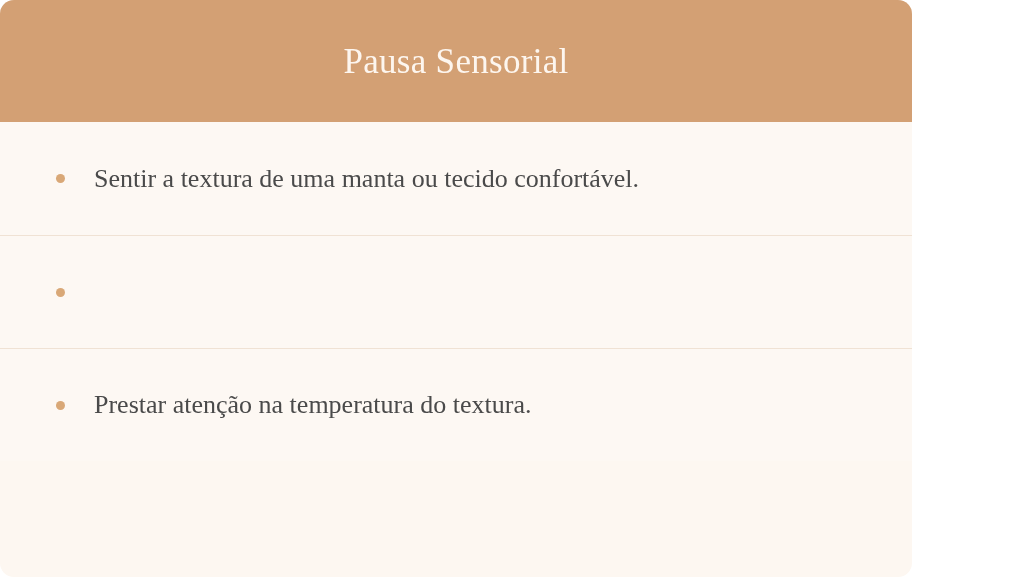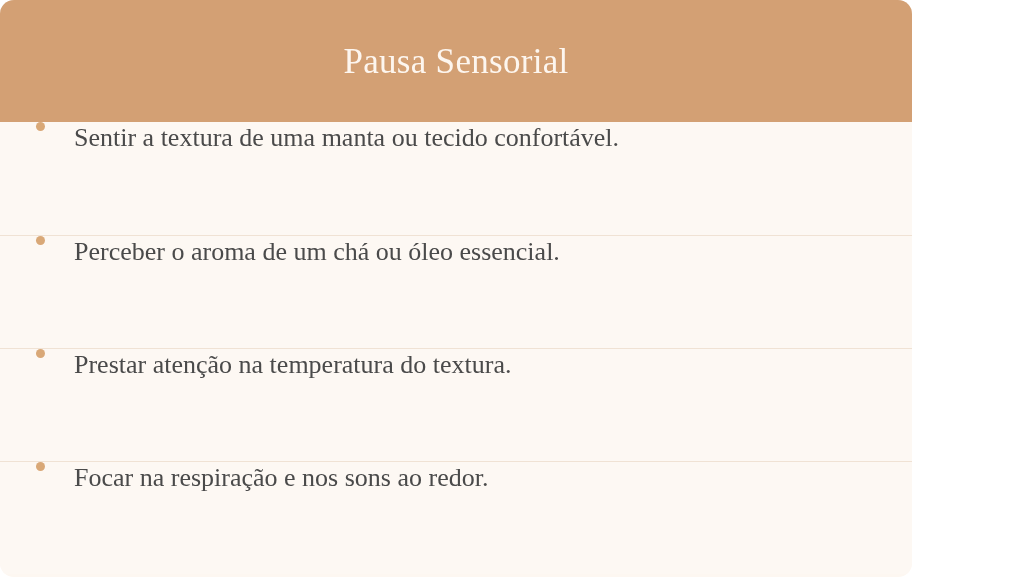--- a/index.html
+++ b/index.html
@@ -43,21 +43,22 @@
   }
 
   .list {
     display: flex;
     flex-direction: column;
   }
 
   .list-item {
     height: 113px;
     display: flex;
-    padding-left: 36px;
+    align-items: center;
+    padding-left: 56px;
     box-sizing: border-box;
     border-top: 1px solid #f0e2d4;
     background: #fdf8f3;
   }
   .list-item:first-child {
     border-top: none;
   }
 
   .bullet {
     flex: 0 0 auto;
@@ -85,27 +86,22 @@
 
   <div class="list">
 
     <div class="list-item">
       <span class="bullet"></span>
       <span class="item-text">Sentir a textura de uma manta ou tecido confortável.</span>
     </div>
 
     <div class="list-item">
       <span class="bullet"></span>
-      <span class="item-text">Perceber o aroma de um chá ou óleo essencial.</span>
     </div>
 
     <div class="list-item">
       <span class="bullet"></span>
       <span class="item-text">Prestar atenção na temperatura do textura.</span>
     </div>
 
-    <div class="list-item">
-      <span class="bullet"></span>
-      <span class="item-text">Focar na respiração e nos sons ao redor.</span>
-    </div>
 
   </div>
 </div>
 
 </body></html>

